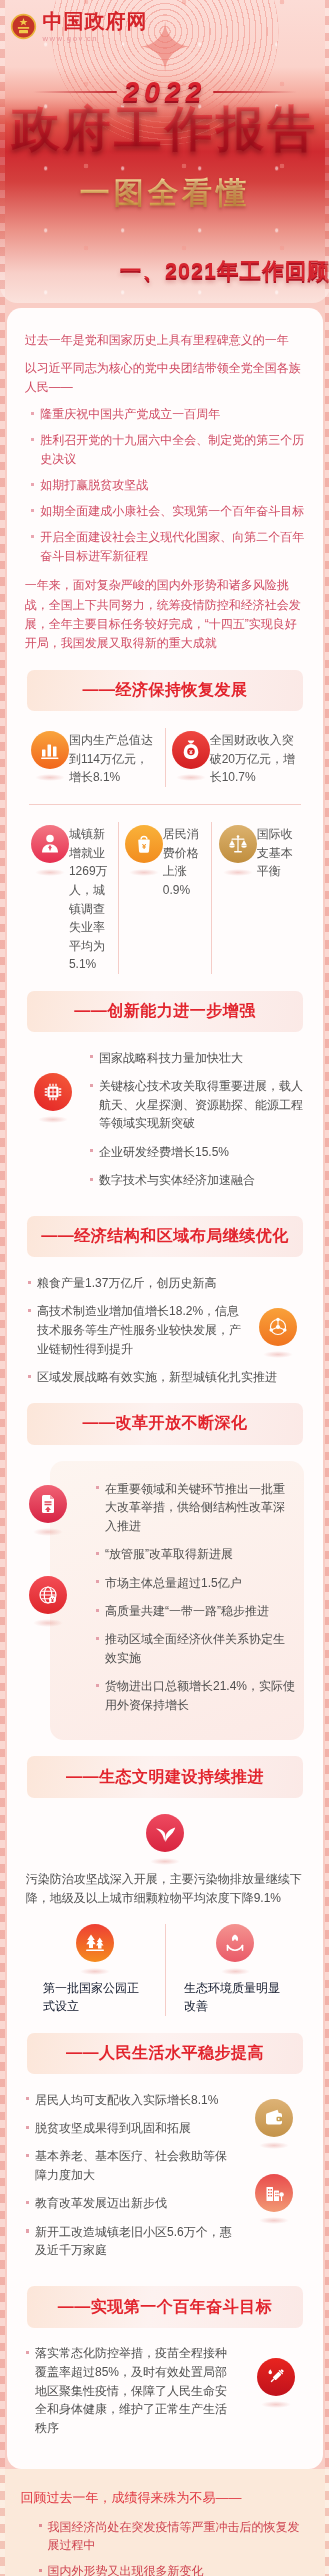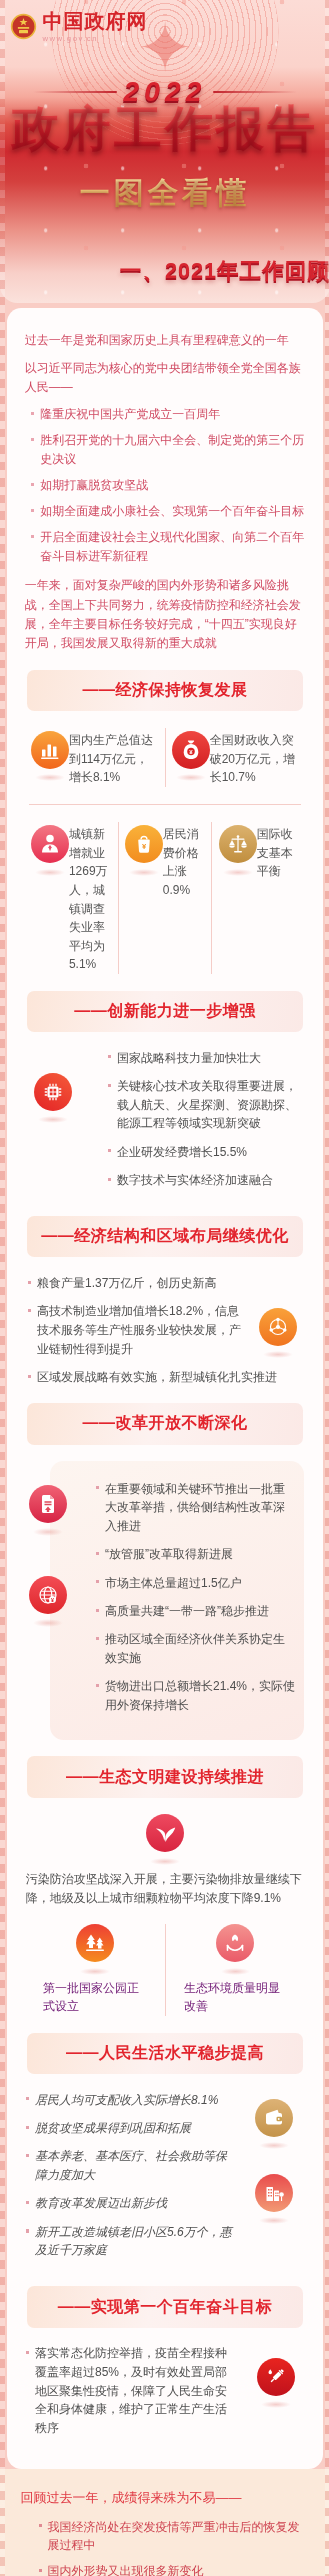--- a/index.html
+++ b/index.html
@@ -75,42 +75,42 @@
   .stat{flex:1;display:flex;flex-direction:row;align-items:flex-start;padding:3.1px 6.2px 0;}
   .stat + .stat{border-left:0.5px solid #f5cdc8;}
   .stat .icon{margin-bottom:15.5px;}
   .stat-text{color:#555;font-size:12px;line-height:1.55;align-self:stretch;}
   .stats-div{height:0.5px;background:#f5cdc8;margin:17.5px 4.1px;}
 
   .blist{list-style:none;margin:0;padding:0;color:#4f4f4f;font-size:12px;line-height:1.55;}
   .blist li{position:relative;padding-left:10.3px;margin-bottom:9.8px;}
   .blist li::before{content:"";position:absolute;left:1.5px;top:6.7px;width:3.1px;height:3.1px;background:#e4a0aa;}
 
-  .innov{display:flex;gap:26px;margin-top:6px;}
+  .innov{display:flex;gap:8px;margin-top:6px;}
   .innov-iconcol{width:56px;display:flex;justify-content:center;}
   .innov-iconcol .icon{margin-top:24px;}
   .innov ul{flex:1;}
 
   .struct{margin-top:2.1px;padding:0 2.1px;}
   .struct .float-icon{float:right;margin:34px 6.2px 7.2px 9.3px;}
 
   .reform-card{position:relative;margin:3.1px 1px 0 25px;background:linear-gradient(160deg,#fdf5f0,#fceae6);
     border-radius:13.4px;padding:18.5px 8.2px 15.5px 45px;}
   .reform-card .abs1{position:absolute;left:-20.6px;top:24px;}
   .reform-card .abs2{position:absolute;left:-20.6px;top:115px;}
 
   .eco-top{display:flex;justify-content:center;margin-top:3.1px;}
   .eco-lead{color:#4f4f4f;font-size:12px;line-height:1.62;margin:17.5px 1px 0;}
   .eco-grid{display:flex;margin-top:15.5px;}
   .eco-cell{flex:1;display:flex;flex-direction:column;align-items:center;}
   .eco-cell + .eco-cell{border-left:0.5px solid #f5cdc8;}
   .eco-cell .icon{margin-bottom:16.5px;}
-  .eco-label{color:#701a75;font-size:12px;line-height:1.55;width:103px;}
-
-  .live{display:flex;gap:8px;margin-top:4px;font-style:italic;}
+  .eco-label{color:#0f172a;font-size:12px;line-height:1.55;width:103px;}
+
+  .live{display:flex;gap:8px;margin-top:4px;}
   .live ul{flex:1;}
   .live-icons{width:62px;display:flex;flex-direction:column;align-items:center;gap:37px;margin-top:8.2px;}
 
   .covid{display:flex;gap:14px;margin-top:2.1px;}
   .covid ul{flex:1;}
   .covid-iconcol{width:58px;display:flex;justify-content:center;align-items:flex-start;}
   .covid-iconcol .icon{margin-top:13.4px;}
 
   
   .summary{position:relative;background:#fbe9da;margin-top:0;padding:20.6px 20.6px 13.4px;z-index:1;}

